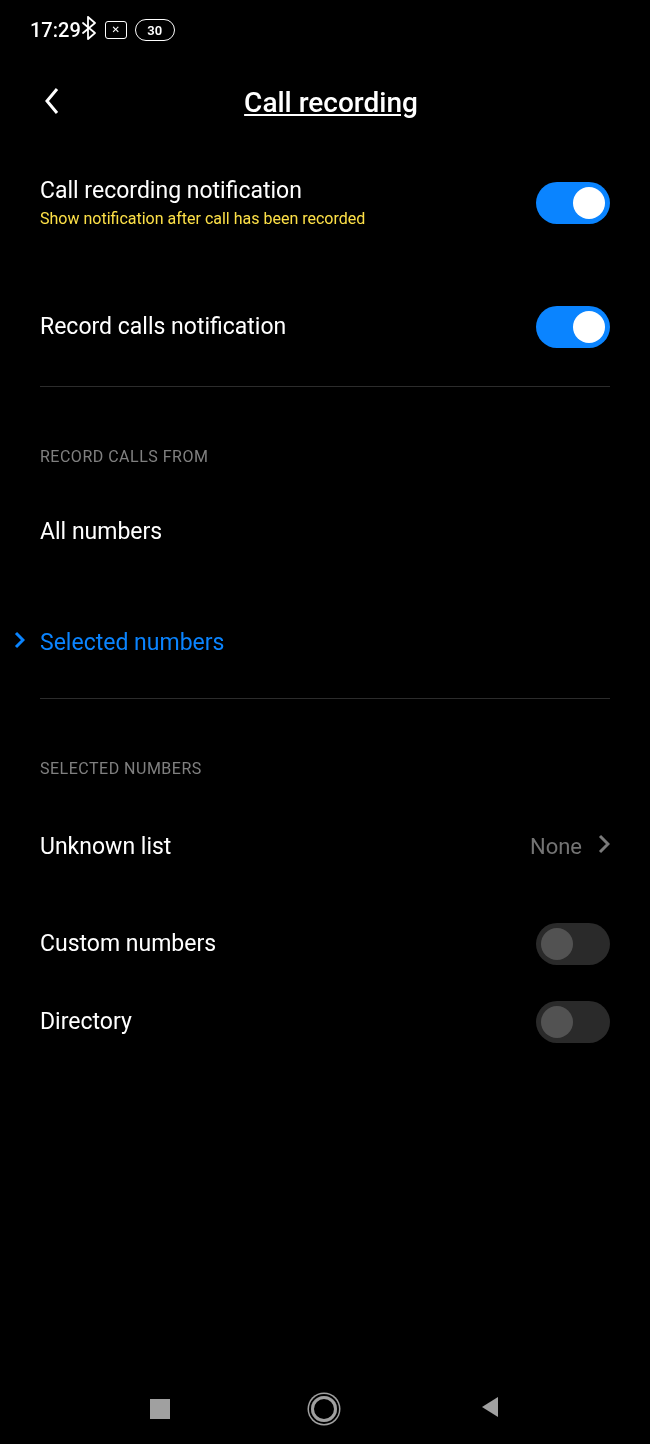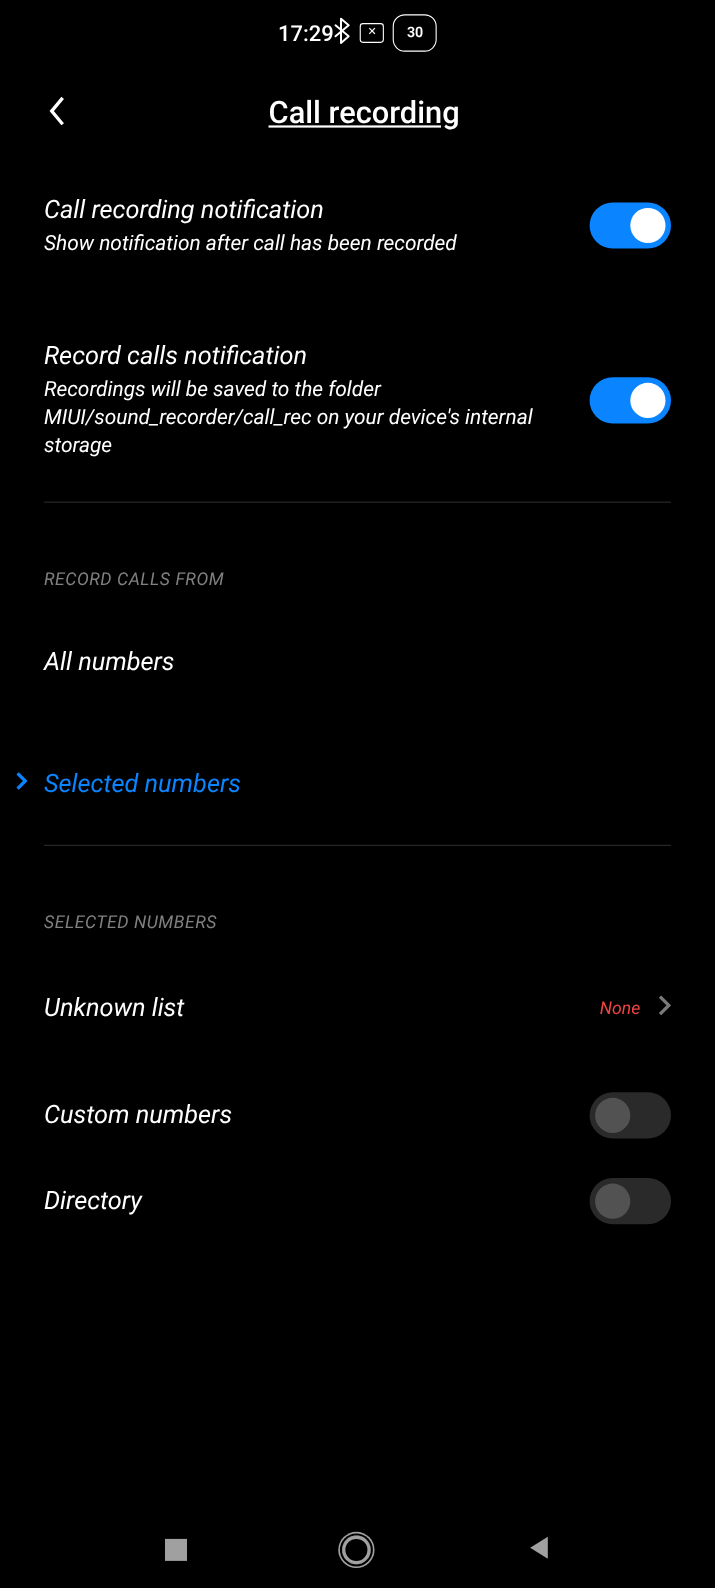--- a/index.html
+++ b/index.html
@@ -11,21 +11,21 @@
     body {
       width: 650px;
       height: 1444px;
       background: #000000;
       color: #ffffff;
       position: relative;
       overflow: hidden;
     }
     .status-bar {
       display: flex;
-      justify-content: center;
+      justify-content: flex-start;
       align-items: center;
       padding: 12px 30px 8px 30px;
       height: 56px;
     }
     .status-time {
       font-size: 20px;
       font-weight: 500;
       color: #ffffff;
     }
     .status-icons {
@@ -43,21 +43,21 @@
       height: 18px;
       border: 1.5px solid #ffffff;
       border-radius: 3px;
       display: flex;
       align-items: center;
       justify-content: center;
       font-size: 10px;
       line-height: 1;
     }
     .battery {
-      height: 34px;
+      height: 22px;
       min-width: 40px;
       border: 1.5px solid #ffffff;
       border-radius: 11px;
       display: flex;
       align-items: center;
       justify-content: center;
       font-size: 13px;
       font-weight: 600;
       padding: 0 8px;
     }
@@ -81,21 +81,20 @@
     .header-title {
       flex: 1;
       text-align: center;
       font-size: 28px;
       font-weight: 500;
       color: #ffffff;
       text-decoration: underline;
     }
     .content {
       padding: 0 40px;
-      font-style: italic;
     }
     .setting-row {
       display: flex;
       align-items: center;
       padding: 38px 0;
     }
     .setting-row.row-custom-list {
       padding: 45px 0;
     }
     .setting-row.row-toggle-only {
@@ -104,22 +103,22 @@
     .setting-text {
       flex: 1;
       min-width: 0;
     }
     .setting-title {
       font-size: 23px;
       color: #ffffff;
       font-weight: 400;
     }
     .setting-subtitle {
-      font-size: 19px;
-      color: #ffffff;
+      font-size: 16px;
+      color: #fde047;
       margin-top: 4px;
       line-height: 1.35;
     }
     .toggle {
       width: 74px;
       height: 42px;
       border-radius: 21px;
       position: relative;
       flex-shrink: 0;
       margin-left: 20px;
@@ -181,22 +180,22 @@
       stroke-width: 3;
       fill: none;
     }
     .option-row.selected {
       margin-left: -26px;
     }
     .option-row.selected .check-icon {
       display: block;
     }
     .row-value {
-      font-size: 16px;
-      color: #ef4444;
+      font-size: 22px;
+      color: #737373;
       margin-right: 16px;
     }
     .chevron svg {
       width: 12px;
       height: 20px;
       stroke: #7a7a7a;
       stroke-width: 3;
       fill: none;
     }
     .nav-bar {
@@ -261,21 +260,20 @@
       <div class="setting-subtitle">Show notification after call has been recorded</div>
     </div>
     <div class="toggle toggle-on">
       <div class="toggle-knob"></div>
     </div>
   </div>
 
   <div class="setting-row">
     <div class="setting-text">
       <div class="setting-title">Record calls notification</div>
-      <div class="setting-subtitle">Recordings will be saved to the folder MIUI/sound_recorder/call_rec on your device's internal storage</div>
     </div>
     <div class="toggle toggle-on">
       <div class="toggle-knob"></div>
     </div>
   </div>
 
   <div class="divider"></div>
 
   <div class="section-header">RECORD CALLS FROM</div>
 

